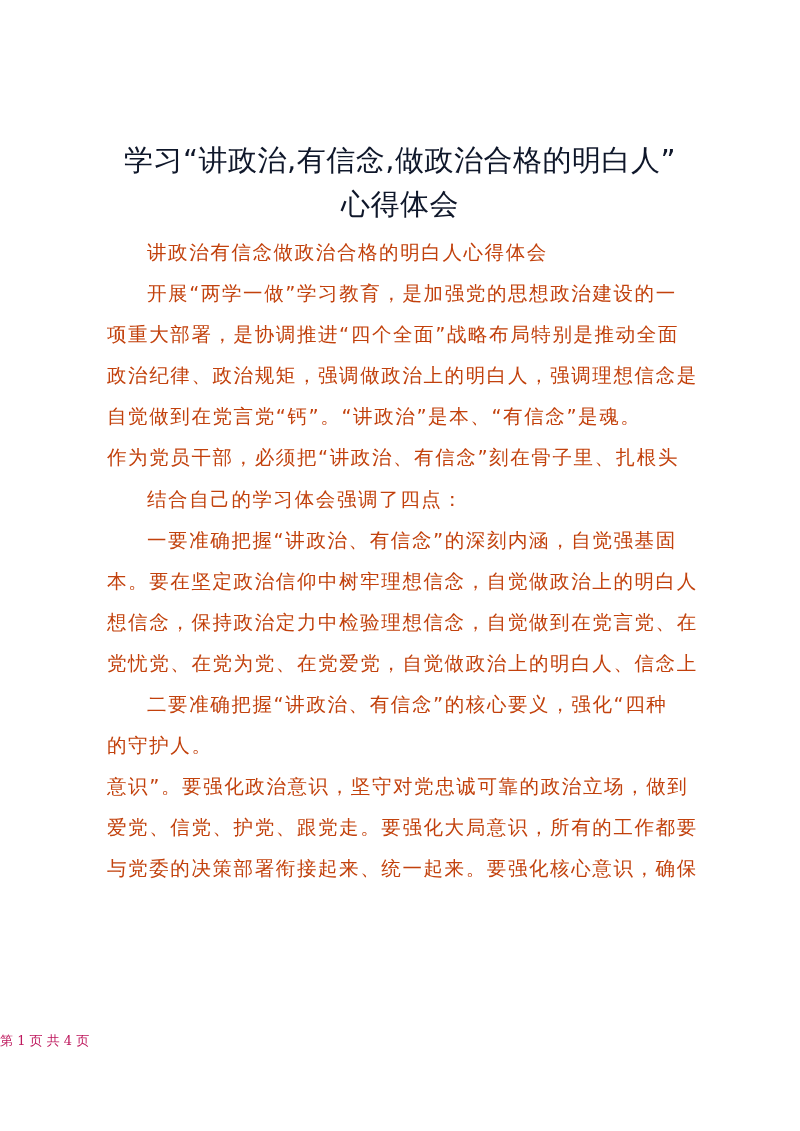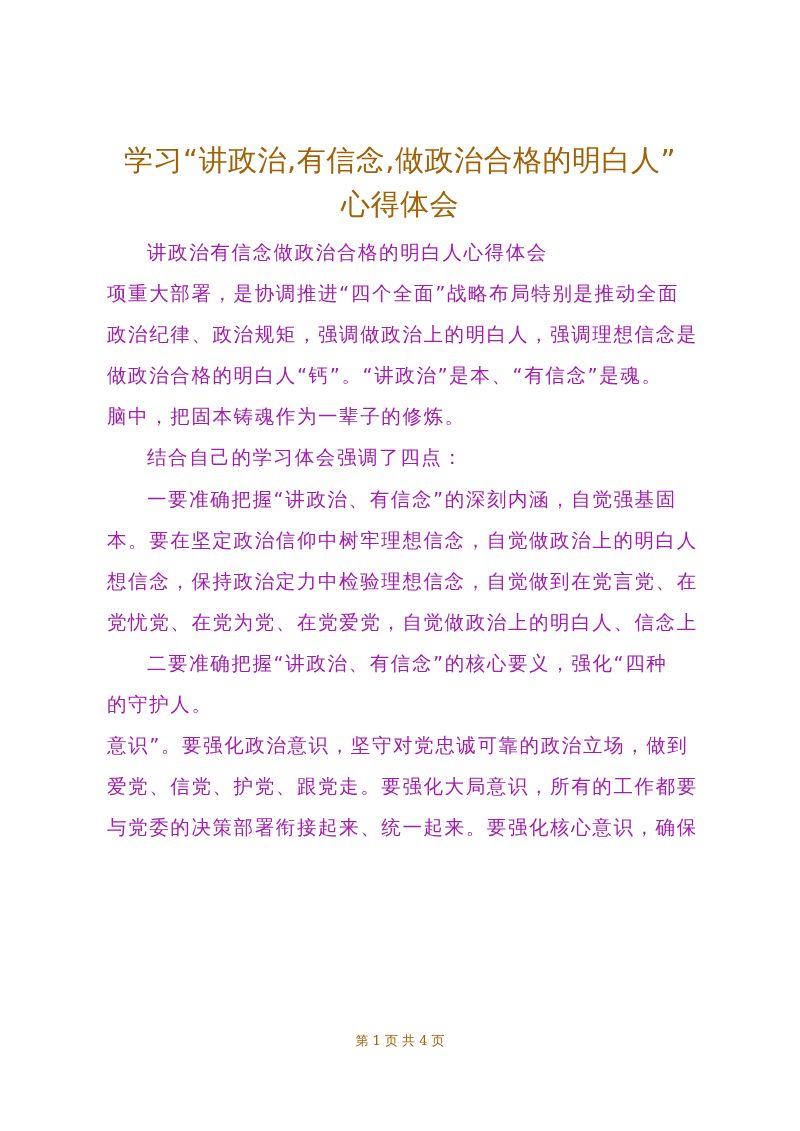--- a/index.html
+++ b/index.html
@@ -23,69 +23,70 @@
     }
     .title {
       position: absolute;
       left: 80px;
       width: 640px;
       top: 138px;
       text-align: center;
       font-family: "DejaVu Sans", "Liberation Sans", sans-serif;
       font-size: 29px;
       line-height: 44px;
-      color: #a16207;
+      color: #0f172a;
       letter-spacing: 0.5px;
     }
     .body {
       position: absolute;
       left: 107px;
       width: 600px;
       top: 232px;
       font-family: "DejaVu Sans", "Liberation Sans", sans-serif;
       font-size: 19.5px;
       line-height: 41.1px;
-      color: #a21caf;
+      color: #c2410c;
       letter-spacing: 1.6px;
       text-align: justify;
     }
     .line {
       display: block;
       white-space: nowrap;
       height: 41.1px;
     }
     .indent {
       padding-left: 40px;
     }
     .footer {
       position: absolute;
       left: 0;
       width: 800px;
       top: 1032px;
-      text-align: center;
+      text-align: left;
       font-family: "DejaVu Serif", "Liberation Serif", serif;
       font-size: 13px;
-      color: #a16207;
+      color: #be185d;
     }
   </style>
 </head>
 <body>
 
 <div class="page">
   <div class="title">
     <div>学习“讲政治,有信念,做政治合格的明白人”</div>
     <div>心得体会</div>
   </div>
 
   <div class="body" id="body">
       <span class="line indent">讲政治有信念做政治合格的明白人心得体会</span>
+      <span class="line indent">开展“两学一做”学习教育，是加强党的思想政治建设的一</span>
       <span class="line">项重大部署，是协调推进“四个全面”战略布局特别是推动全面</span>
       <span class="line">政治纪律、政治规矩，强调做政治上的明白人，强调理想信念是</span>
-      <span class="line">做政治合格的明白人“钙”。“讲政治”是本、“有信念”是魂。</span>
-      <span class="line">脑中，把固本铸魂作为一辈子的修炼。</span>
+      <span class="line">自觉做到在党言党“钙”。“讲政治”是本、“有信念”是魂。</span>
+      <span class="line">作为党员干部，必须把“讲政治、有信念”刻在骨子里、扎根头</span>
       <span class="line indent">结合自己的学习体会强调了四点：</span>
       <span class="line indent">一要准确把握“讲政治、有信念”的深刻内涵，自觉强基固</span>
       <span class="line">本。要在坚定政治信仰中树牢理想信念，自觉做政治上的明白人</span>
       <span class="line">想信念，保持政治定力中检验理想信念，自觉做到在党言党、在</span>
       <span class="line">党忧党、在党为党、在党爱党，自觉做政治上的明白人、信念上</span>
       <span class="line indent">二要准确把握“讲政治、有信念”的核心要义，强化“四种</span>
       <span class="line">的守护人。</span>
       <span class="line">意识”。要强化政治意识，坚守对党忠诚可靠的政治立场，做到</span>
       <span class="line">爱党、信党、护党、跟党走。要强化大局意识，所有的工作都要</span>
       <span class="line">与党委的决策部署衔接起来、统一起来。要强化核心意识，确保</span>

